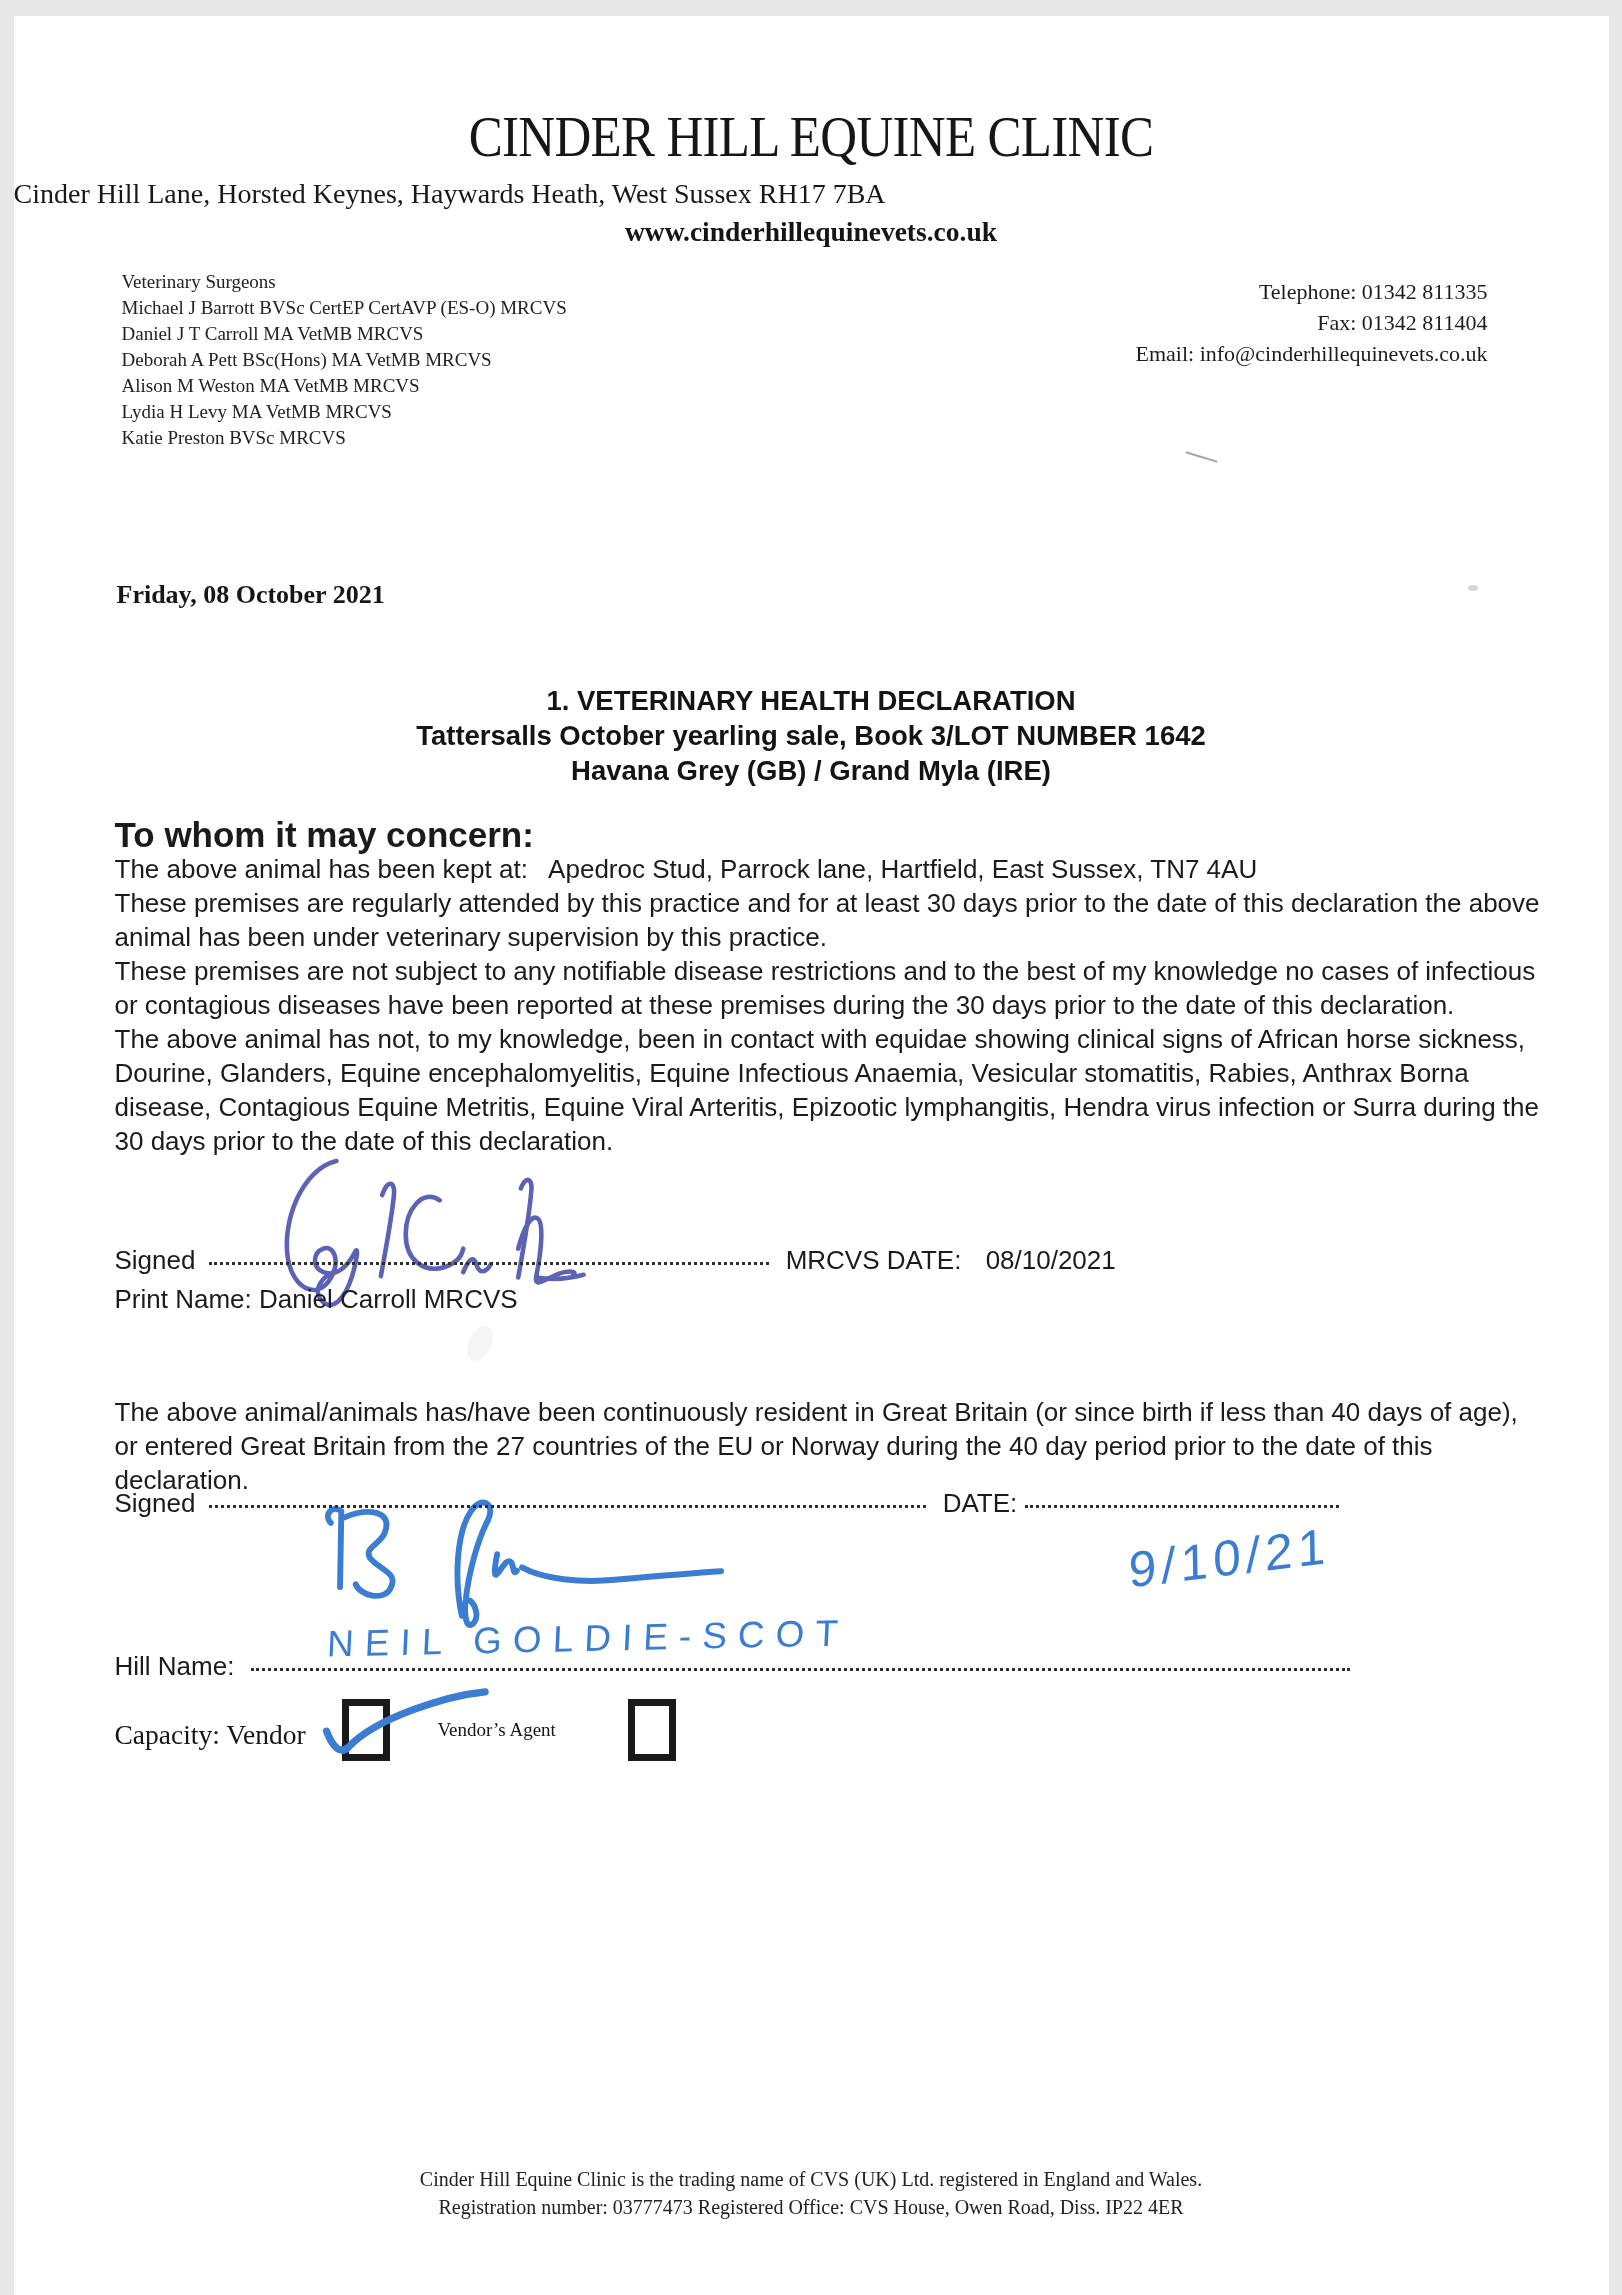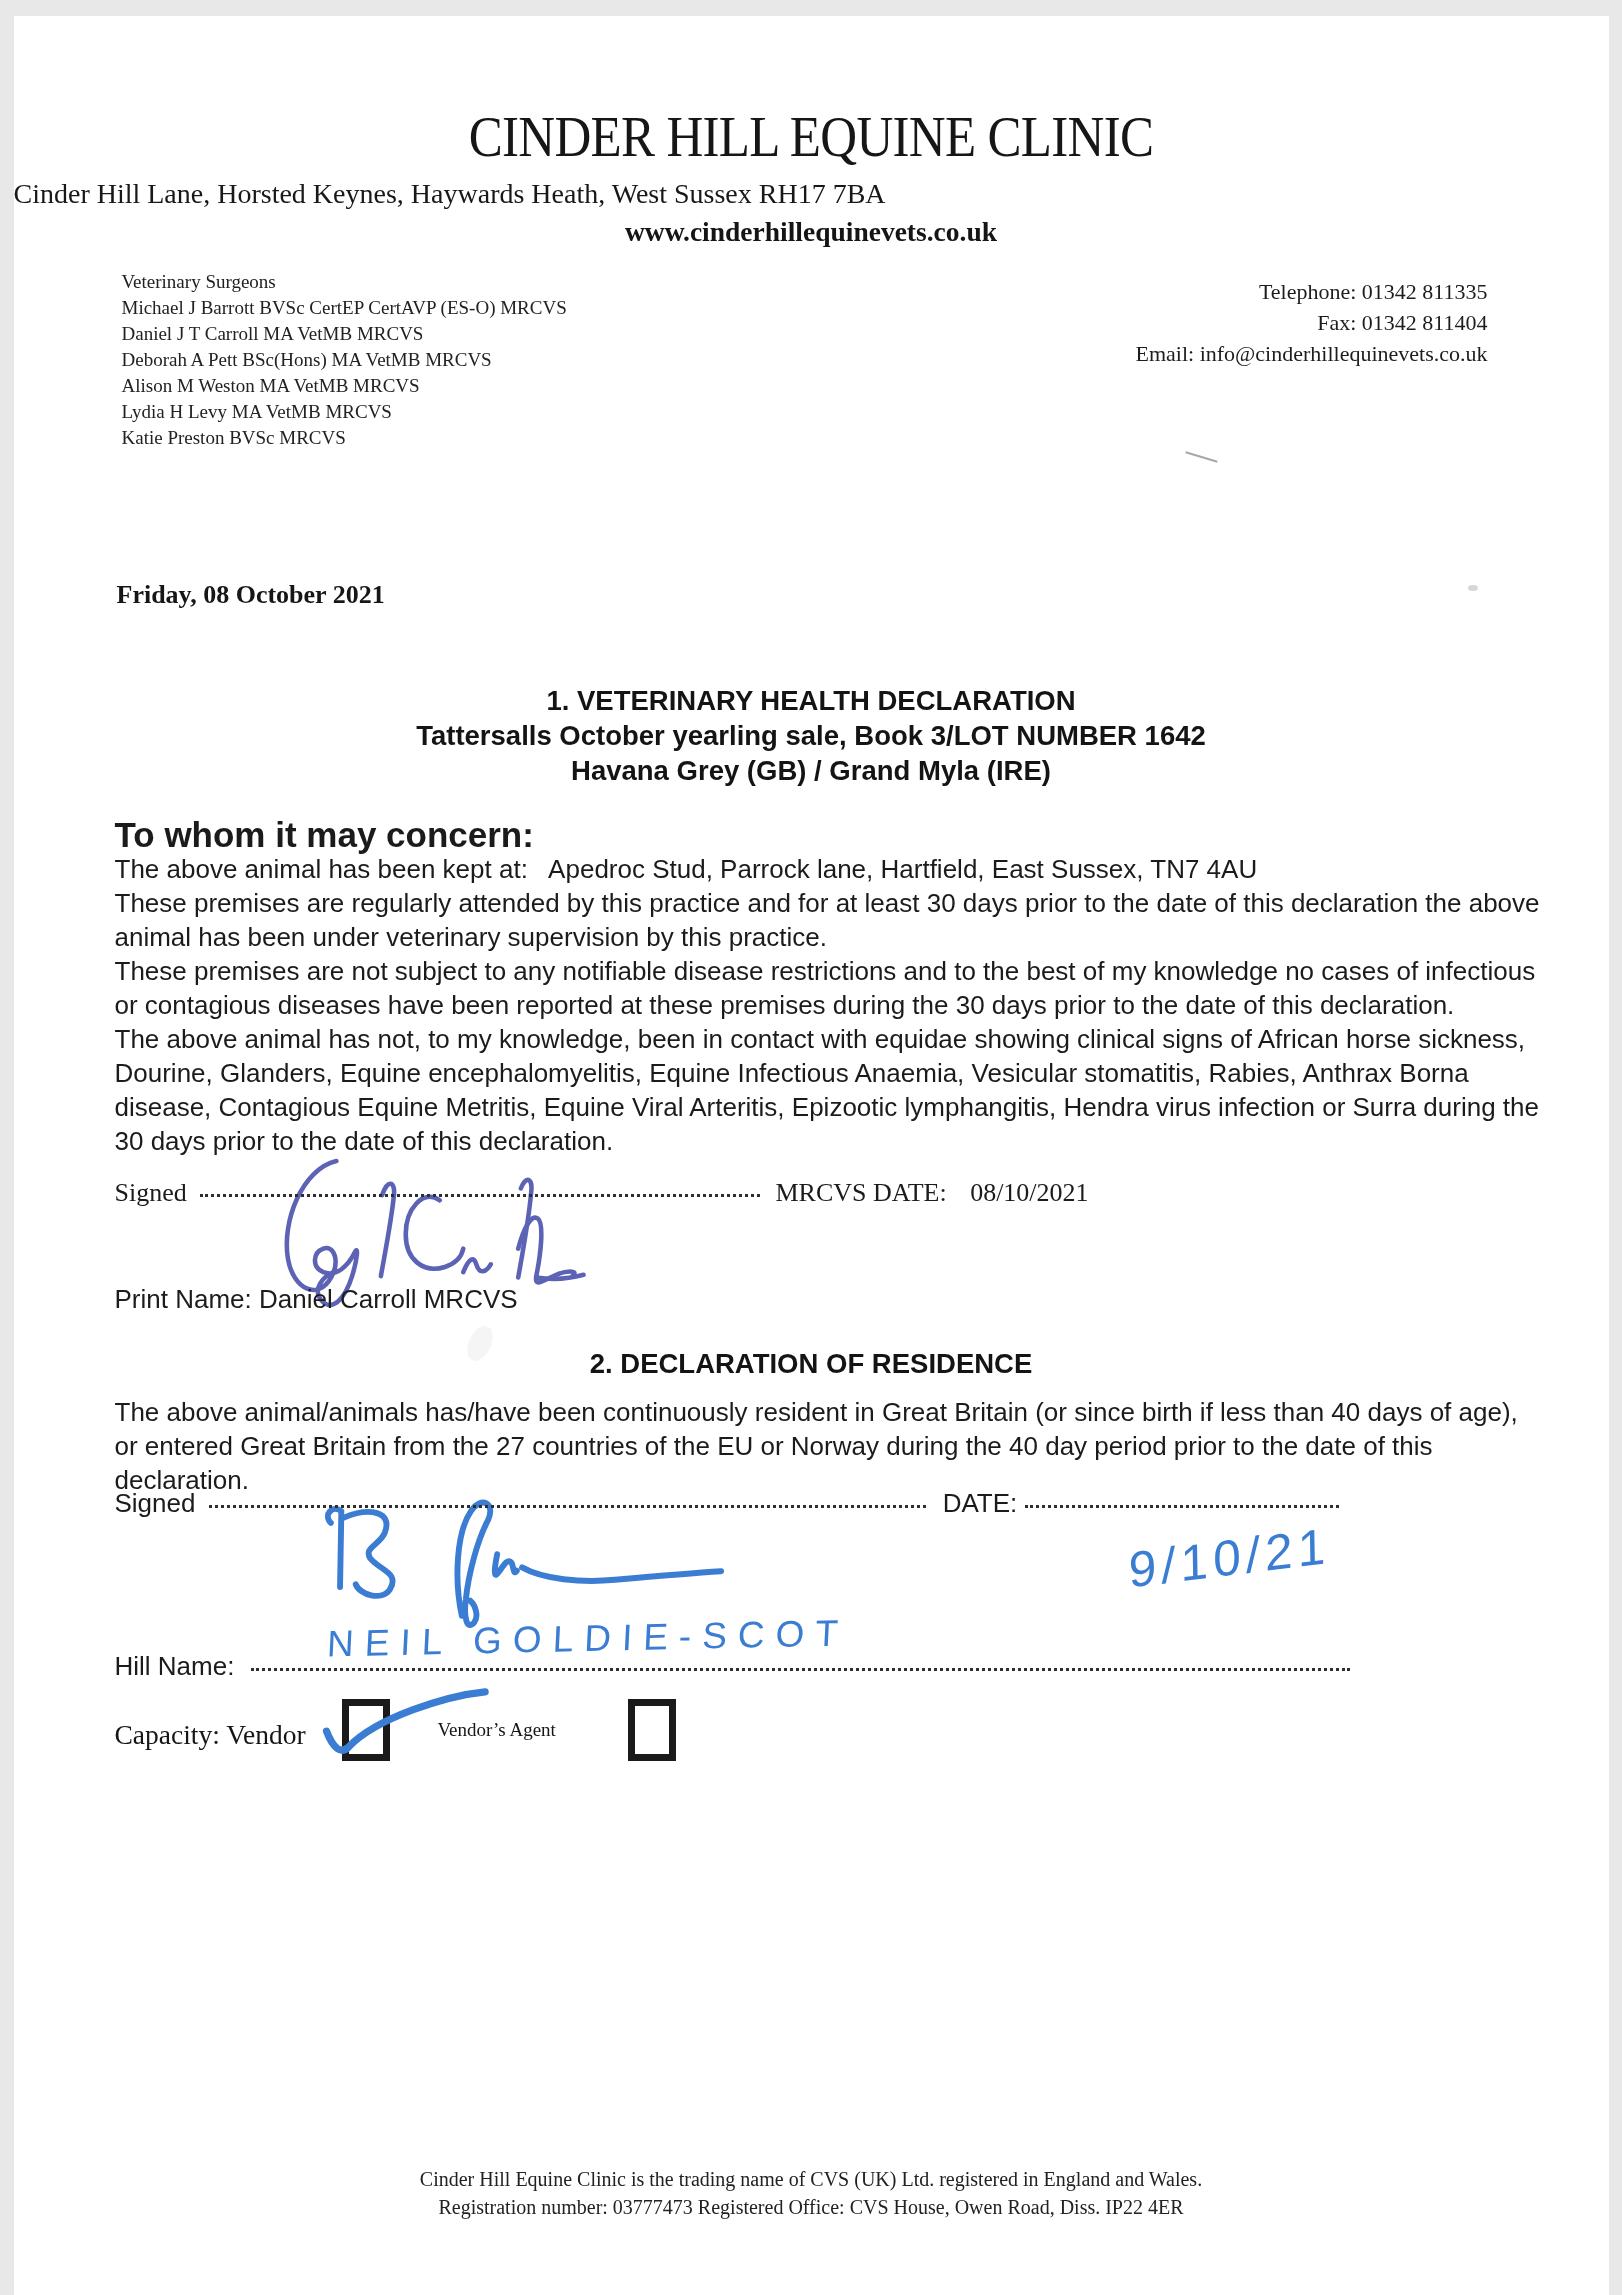--- a/index.html
+++ b/index.html
@@ -68,21 +68,21 @@
     font-size:26px;line-height:34px;color:#1b1b1b;}
   .salutation{font-weight:700;font-size:35px;}
   .keptat{white-space:pre-wrap;}
   .body2{top:1379px;left:101px;width:1433px;
     font-size:26px;line-height:34px;color:#1b1b1b;}
 
   
   .sigrow{font-size:26px;color:#1b1b1b;white-space:nowrap;}
   .dotline{display:inline-block;height:3.9px;border-bottom:3.9px dotted #2e2e2e;
            vertical-align:3.9px;}
-  .row-signed1{top:1162px;left:101px;font-family:Liberation Serif, serif;}
+  .row-signed1{top:1229px;left:101px;}
   .printname1{top:1268px;left:101px;font-size:26px;}
   .row-signed2{top:1472px;left:101px;text-align:right;}
   .row-printname2{top:1635px;left:101px;}
   .ml14{margin-left:9.2px;} .ml26{margin-left:17px;} .ml10{margin-left:6.5px;}
 
   
   .hand-name{
     top:1602px;left:313px;
     font-size:37px;letter-spacing:11px;font-weight:400;
     transform:rotate(-1.2deg) skewX(-4deg);
@@ -169,21 +169,20 @@
   </svg>
 
   <div class="abs sigrow row-signed1">
     <span>Signed</span>
     <span class="dotline ml10" style="width:560px"></span>
     <span class="ml14">MRCVS DATE:</span>
     <span class="ml26">08/10/2021</span>
   </div>
   <div class="abs printname1">Print Name: Daniel Carroll MRCVS</div>
 
-  <div class="abs sec2-head">2. DECLARATION OF RESIDENCE</div>
   <div class="abs body2">
     <div>The above animal/animals has/have been continuously resident in Great Britain (or since birth if less than 40 days of age), or entered Great Britain from the 27 countries of the EU or Norway during the 40 day period prior to the date of this declaration.</div>
   </div>
 
   <svg class="abs" style="top:1478px;left:292px;" width="419" height="131" viewBox="0 0 640 200">
     <g fill="none" stroke="#3b7dd2" stroke-width="9" stroke-linecap="round" stroke-linejoin="round">
       <path d="M38,44 C26,32 40,16 54,26 L52,142"></path>
       <path d="M58,36 C96,20 134,26 120,60 C112,78 88,82 98,98 C112,116 144,120 128,146 C116,164 82,154 76,138"></path>
       <path d="M238,186 C226,130 230,58 252,26 C268,2 290,14 278,40 C262,70 248,122 244,162 C241,186 245,210 257,196 C264,187 259,170 251,163"></path>
       <path d="M292,92 C288,112 286,130 293,121 C302,109 308,97 314,105 C318,113 316,125 322,117"></path>

